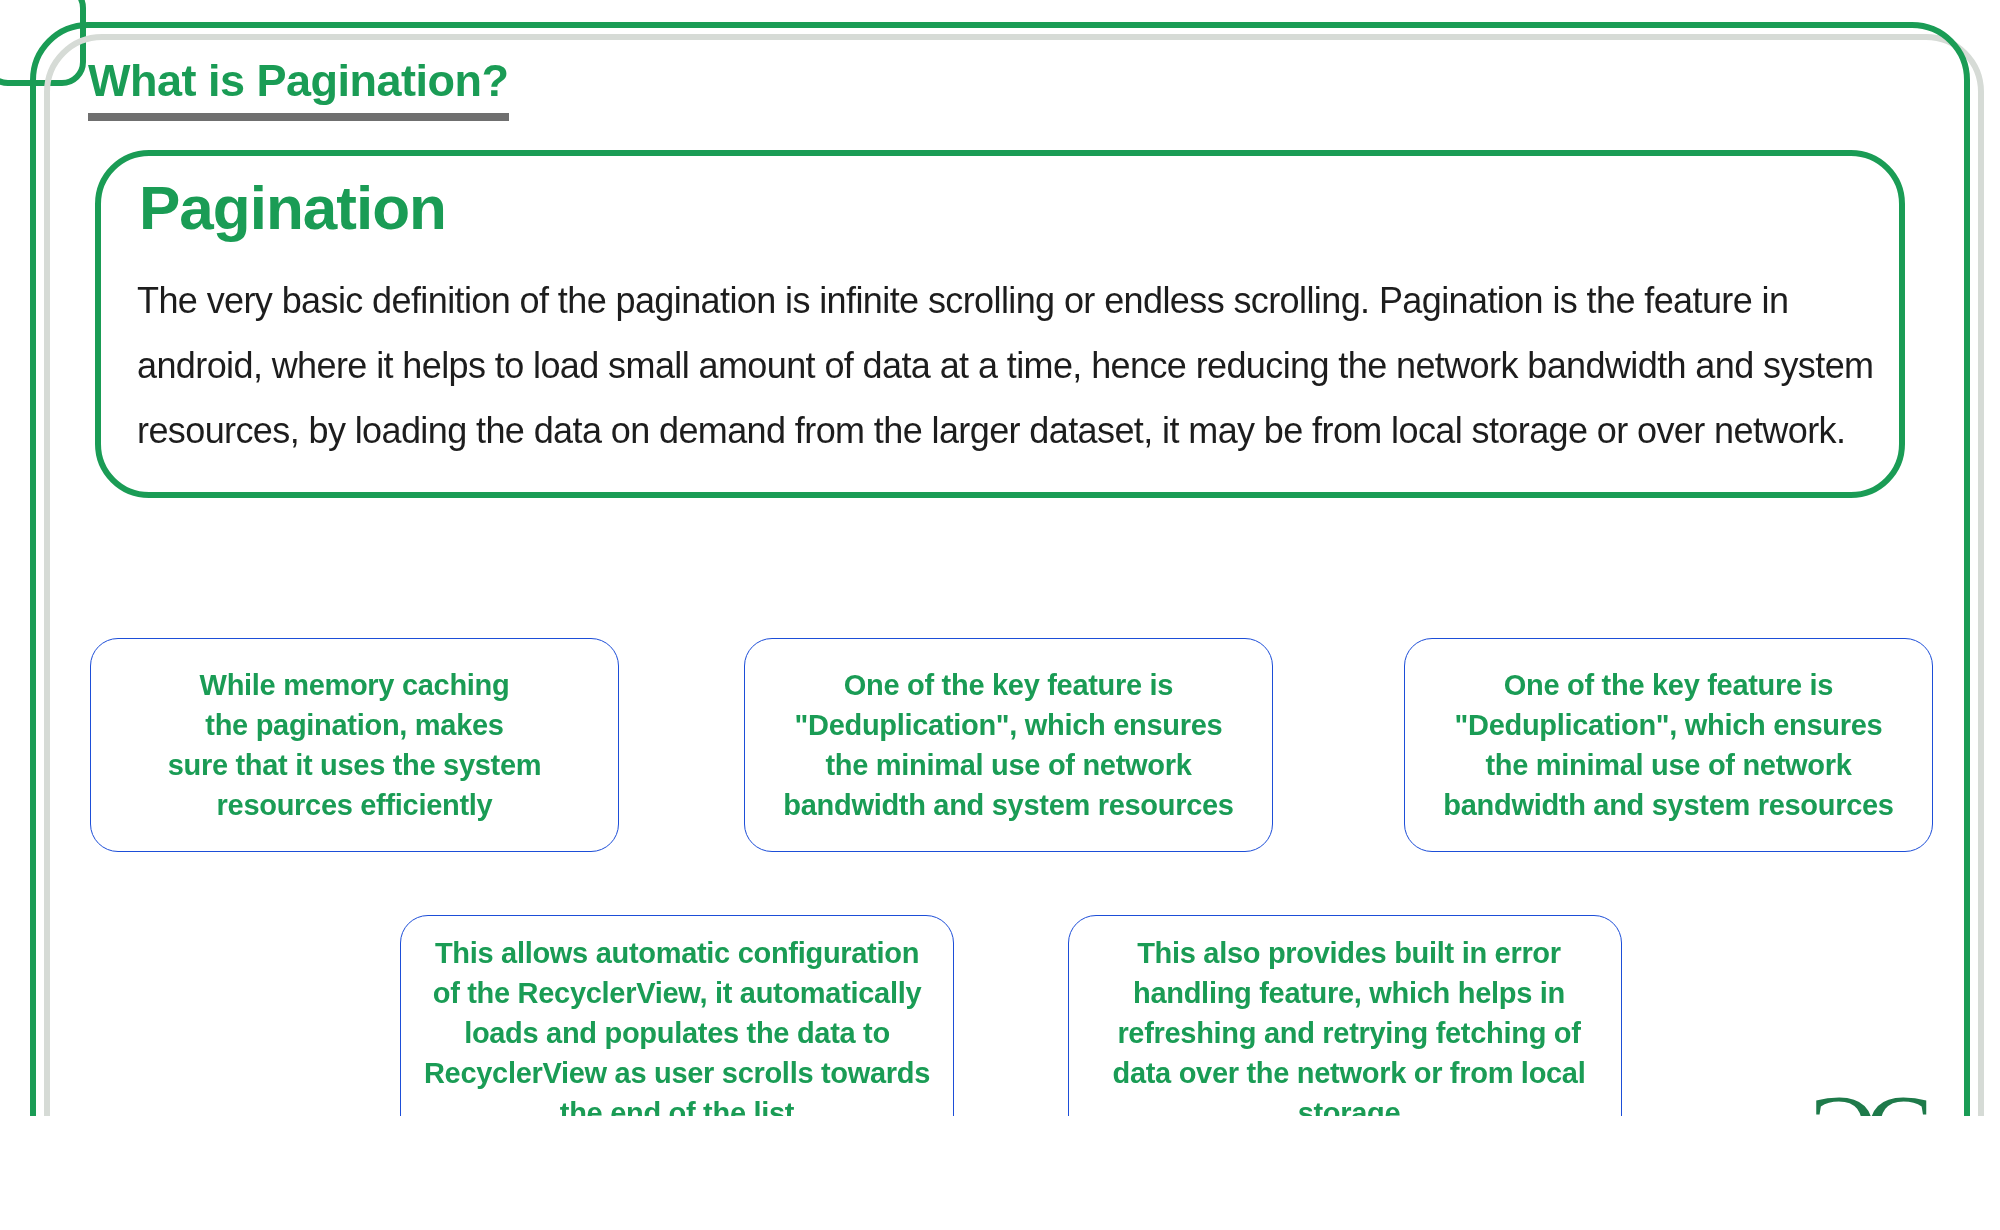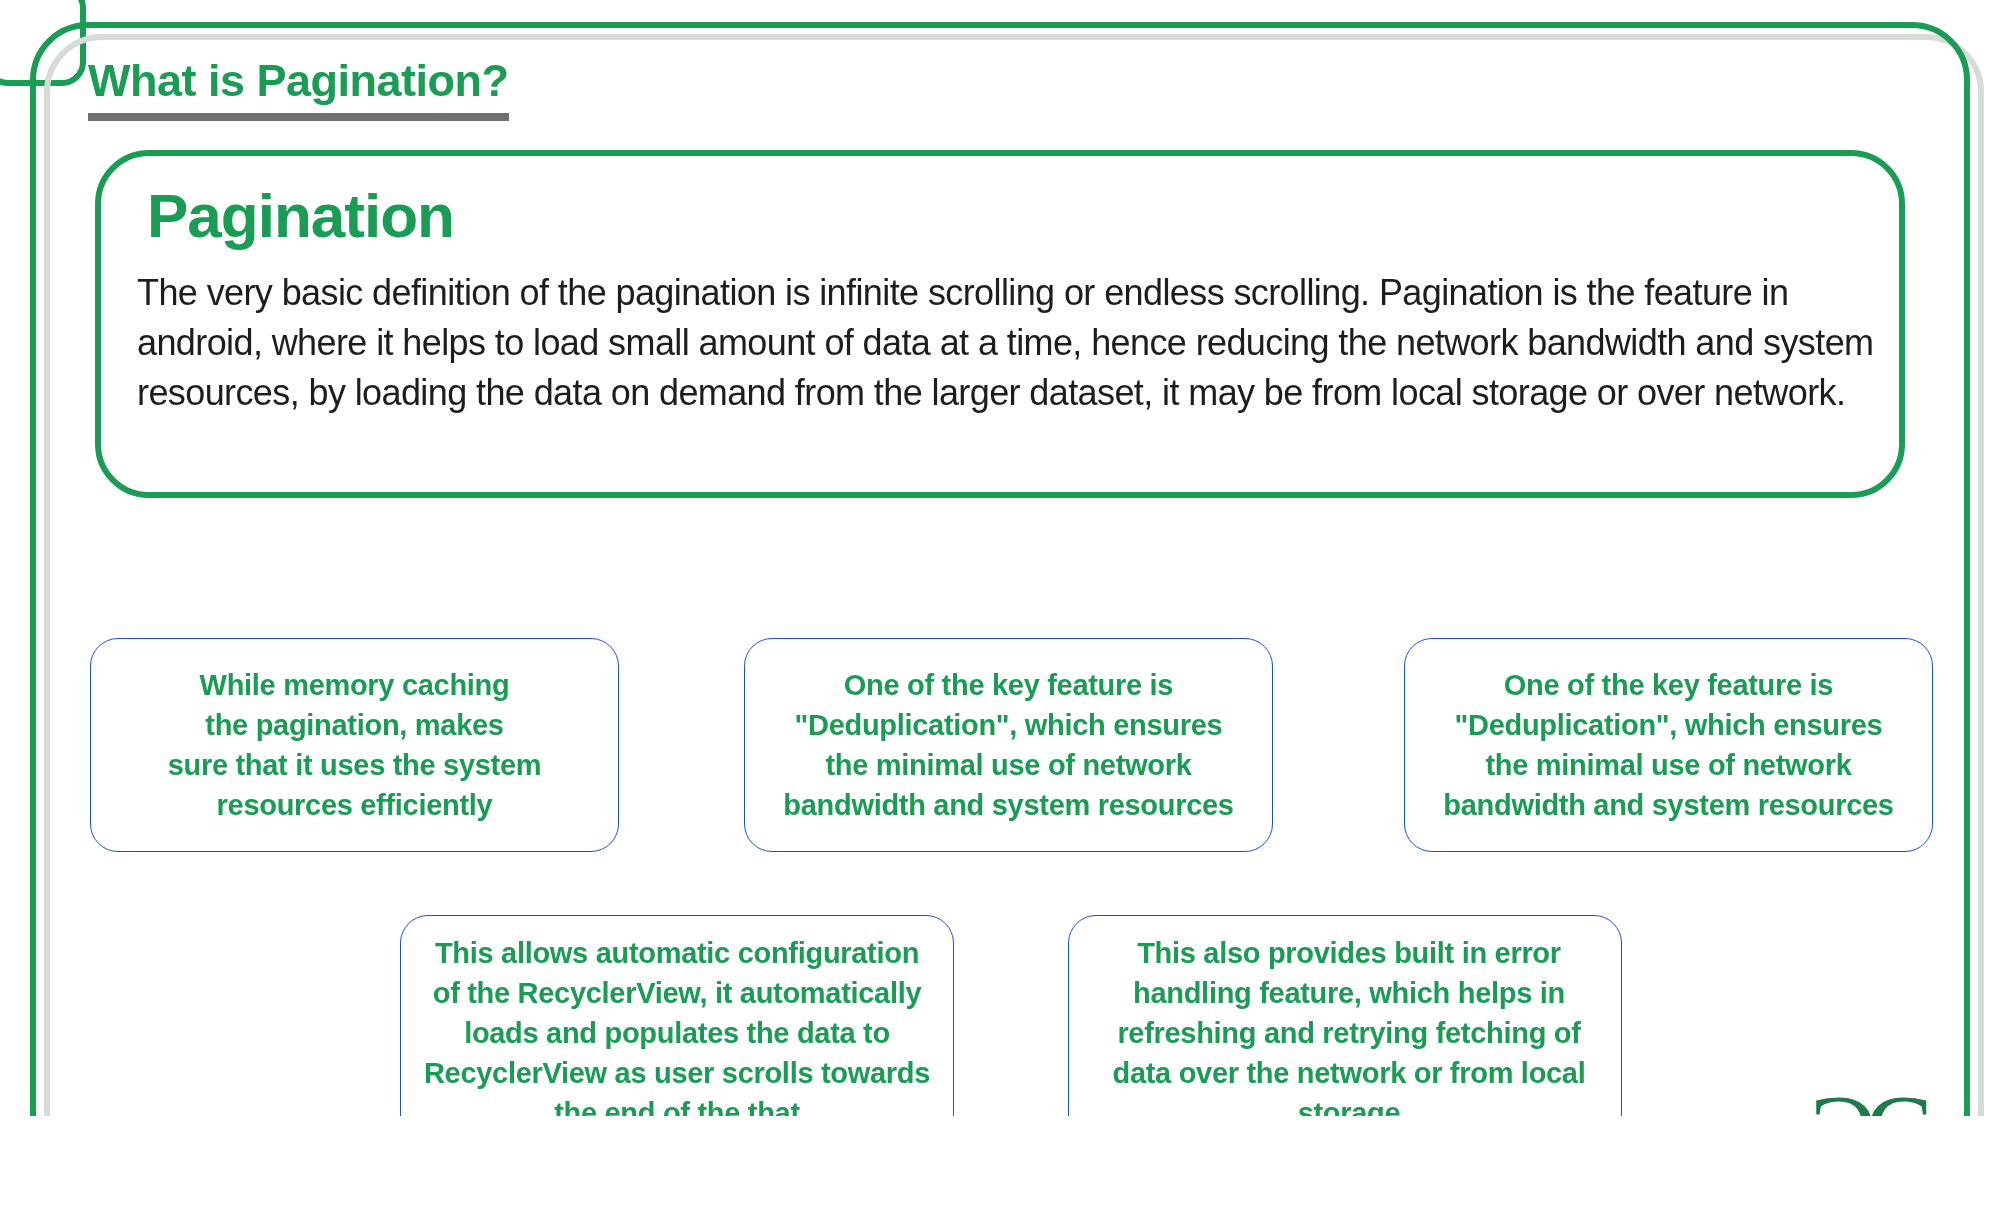--- a/index.html
+++ b/index.html
@@ -32,26 +32,26 @@
     border-bottom:8px solid #6f6f6f;
     letter-spacing:-0.5px;
   }
   .heading-what{left:88px;top:55px;}
   .heading-why{left:85px;top:552px;}
   .definition-box{
     position:absolute;left:95px;top:150px;width:1798px;height:336px;
     border:6px solid #1a9c55;border-radius:54px;background:transparent;
   }
   .definition-title{
-    position:absolute;left:34px;top:12px;margin:12px;
+    position:absolute;left:34px;top:12px;margin:4px;
     font-size:62px;font-weight:bold;color:#1a9c55;letter-spacing:-1px;
   }
   .definition-body{
     position:absolute;left:36px;top:112px;margin:0;width:1748px;
-    font-size:36px;line-height:50px;color:#1d1d1d;letter-spacing:-0.6px;
+    font-size:36px;line-height:65px;color:#1d1d1d;letter-spacing:-0.6px;
     font-weight:400;
   }
   .why-box{
     position:absolute;
     border:1px solid #1d4ed8;border-radius:28px;background:transparent;
     display:flex;align-items:center;justify-content:center;
     text-align:center;
   }
   .why-box .why-text{
     font-size:29px;line-height:40px;font-weight:bold;color:#1a9c55;
@@ -111,21 +111,21 @@
 "Deduplication", which ensures
 the minimal use of network
 bandwidth and system resources</span>
   </div>
 
   <div class="why-box box-r2-1">
     <span class="why-text">This allows automatic configuration
 of the RecyclerView, it automatically
 loads and populates the data to
 RecyclerView as user scrolls towards
-the end of the that</span>
+the end of the list</span>
   </div>
 
   <div class="why-box box-r2-2">
     <span class="why-text">This also provides built in error
 handling feature, which helps in
 refreshing and retrying fetching of
 data over the network or from local
 storage</span>
   </div>
 

